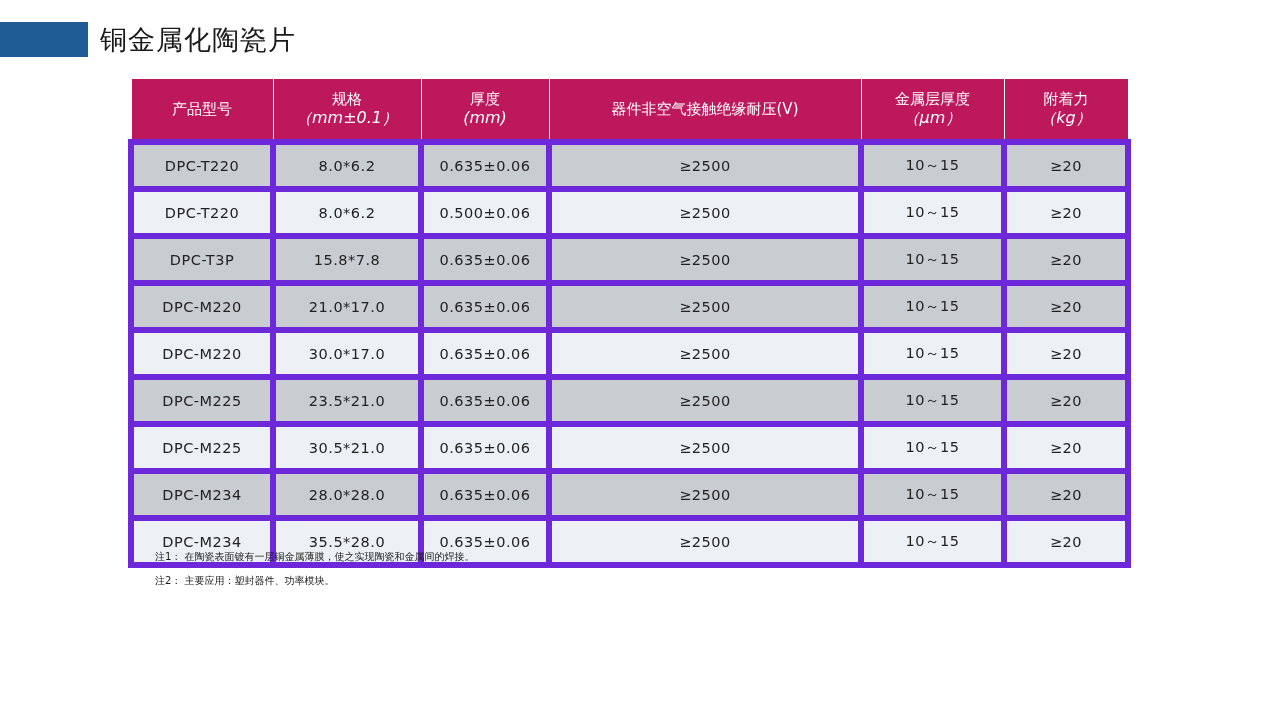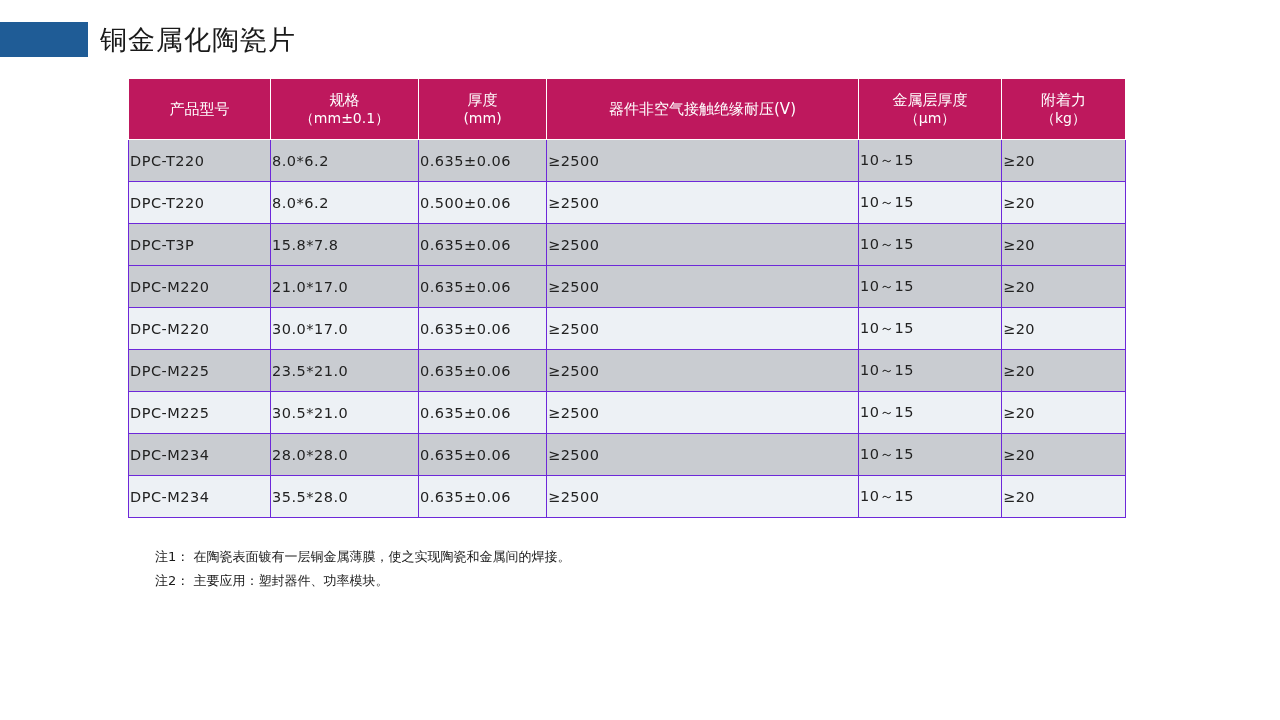--- a/index.html
+++ b/index.html
@@ -58,51 +58,52 @@
     font-size: 15px;
     line-height: 1.25;
     padding: 9px 4px;
     border: 1px solid #ffffff;
     text-align: center;
     vertical-align: middle;
     height: 42px;
   }
   table.spec th .sub {
     display: block;
-    font-size: 14px;
+    font-size: 16px;
+    font-style: italic;
   }
   table.spec td {
     font-family: "DejaVu Sans", sans-serif;
     font-size: 14.5px;
     color: #222222;
-    text-align: left;
+    text-align: center;
     vertical-align: middle;
     height: 39px;
-    border: 1px solid #6d28d9;
+    border: 6px solid #6d28d9;
     letter-spacing: 0.5px;
   }
   table.spec tr.odd td { background: #c9ccd1; }
   table.spec tr.even td { background: #edf1f5; }
 
   
   col.c0 { width: 142px; }
   col.c1 { width: 148px; }
   col.c2 { width: 128px; }
   col.c3 { width: 312px; }
   col.c4 { width: 143px; }
   col.c5 { width: 124px; }
 
   
   .notes {
     position: absolute;
     left: 155px;
     top: 545px;
     width: 1000px;
     font-family: "DejaVu Sans", sans-serif;
-    font-size: 13px;
+    font-size: 10px;
     color: #1a1a1a;
     line-height: 24px;
   }
   .notes .note {
     white-space: nowrap;
   }
 </style>
 </head>
 <body>
 

